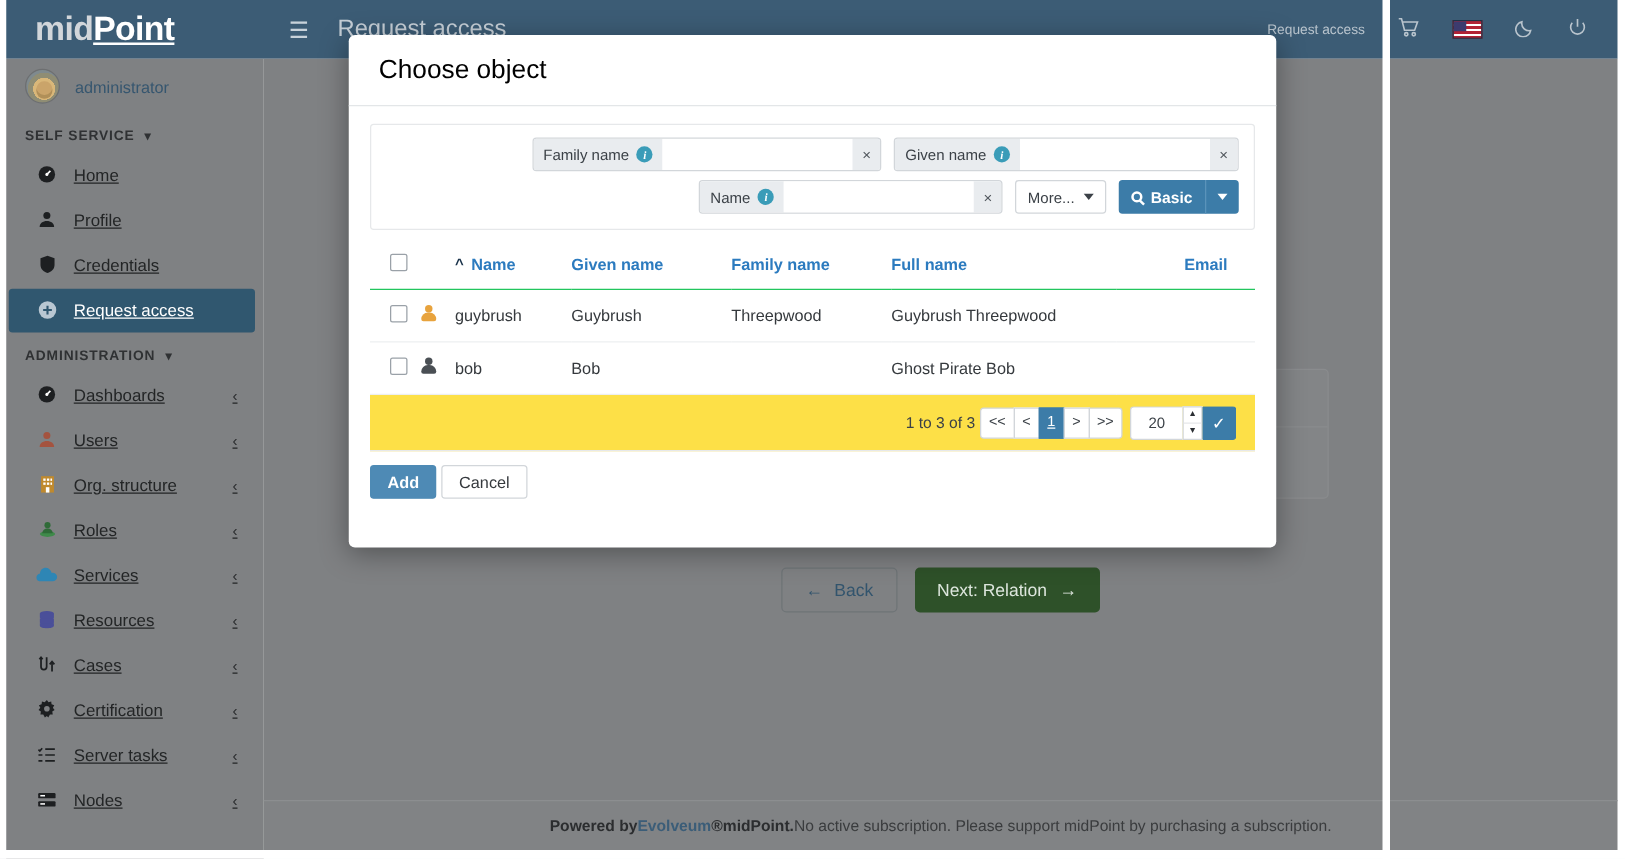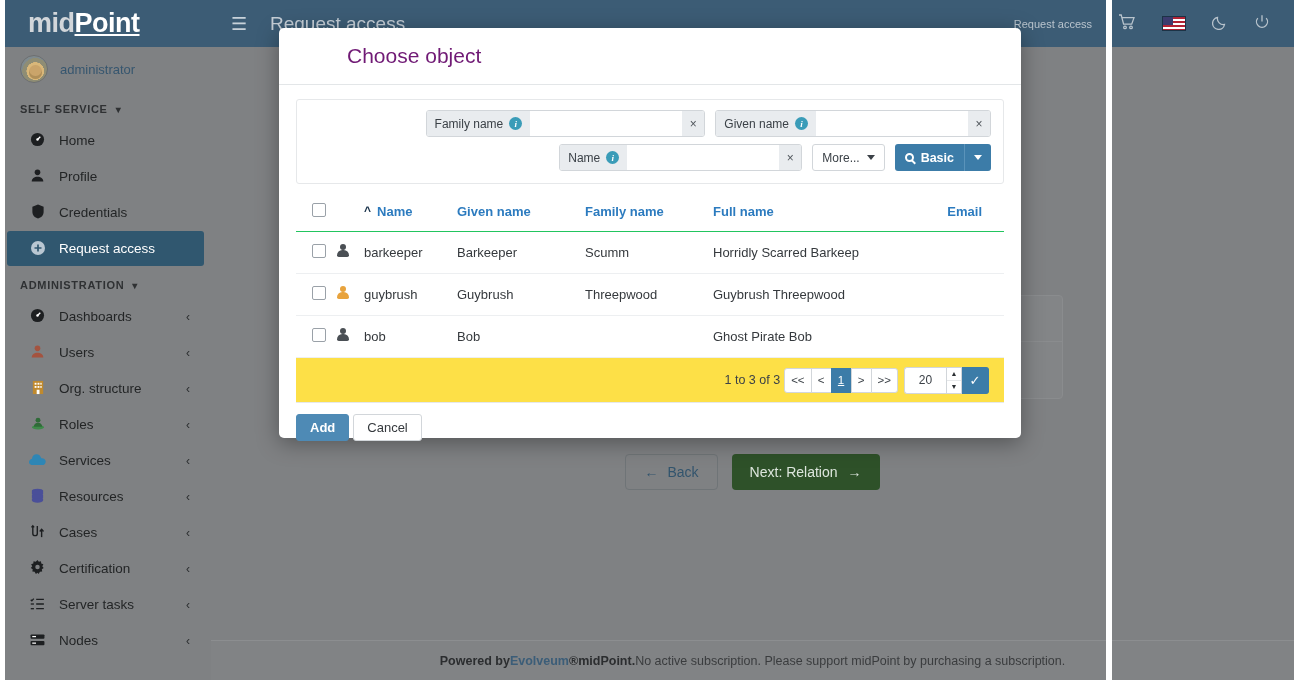--- a/index.html
+++ b/index.html
@@ -81,21 +81,21 @@
     color: #2f3133; font-size: 11px; letter-spacing: .7px;
     padding: 12px 0 7px 20px; display: flex; align-items: center; gap: 8px;
     font-weight: 600;
   }
   .caret-d { font-size: 10px; color:#2f3133; }
 
   .menu-item {
     height: 35px; display: flex; align-items: center;
     padding: 0 14px 0 22px; gap: 13px;
     color: #232526; font-size: 13.5px; cursor: pointer;
-    margin: 1px 7px; border-radius: 3px;
+    margin: 1px 7px; border-radius: 3px; text-decoration: underline;
   }
   .menu-item.active { background: #30576f; color: #ffffff; }
   .menu-item .mi-ico { width: 17px; text-align: center; font-size: 14px; line-height: 1; }
   .menu-item .chev { margin-left: auto; font-size: 12px; color:#2b2d2f; }
 
   
   .content {
     position: absolute; top: 47px; left: 211px;
     width: 1083px; height: 593px;
     background: #7f8183;
@@ -161,21 +161,21 @@
     width: 742px; height: 410px;
     background: #ffffff;
     border-radius: 5px;
     box-shadow: 0 5px 22px rgba(0,0,0,0.35);
     z-index: 50;
   }
   .modal-header {
     height: 57px; border-bottom: 1px solid #e3e6e8;
     display: flex; align-items: center; padding: 0 24px;
   }
-  .modal-title { font-size: 21px; color: #701a75; margin-left: 44px; }
+  .modal-title { font-size: 21px; color: #000000; }
   .modal-body { padding: 14px 17px 0 17px; }
 
   .search-panel {
     border: 1px solid #e6e8ea; border-radius: 3px;
     padding: 10px 12px 12px 12px;
   }
   .search-row {
     display: flex; justify-content: flex-end; align-items: center;
     gap: 10px; margin-bottom: 7px;
   }
@@ -649,29 +649,20 @@
             <span>Full name</span>
           </th>
           <th class="col-email">
             <span>Email</span>
           </th>
         </tr>
       </thead>
       <tbody>
         <tr>
           <td class="col-chk"><span class="chkbox"></span></td>
-          <td class="col-ico"><span class="person"><span class="head"></span><span class="body"></span></span></td>
-          <td class="col-name">barkeeper</td>
-          <td class="col-given">Barkeeper</td>
-          <td class="col-family">Scumm</td>
-          <td class="col-full">Horridly Scarred Barkeep</td>
-          <td class="col-email"></td>
-        </tr>
-        <tr>
-          <td class="col-chk"><span class="chkbox"></span></td>
           <td class="col-ico"><span class="person orange"><span class="head"></span><span class="body"></span></span></td>
           <td class="col-name">guybrush</td>
           <td class="col-given">Guybrush</td>
           <td class="col-family">Threepwood</td>
           <td class="col-full">Guybrush Threepwood</td>
           <td class="col-email"></td>
         </tr>
         <tr>
           <td class="col-chk"><span class="chkbox"></span></td>
           <td class="col-ico"><span class="person"><span class="head"></span><span class="body"></span></span></td>

